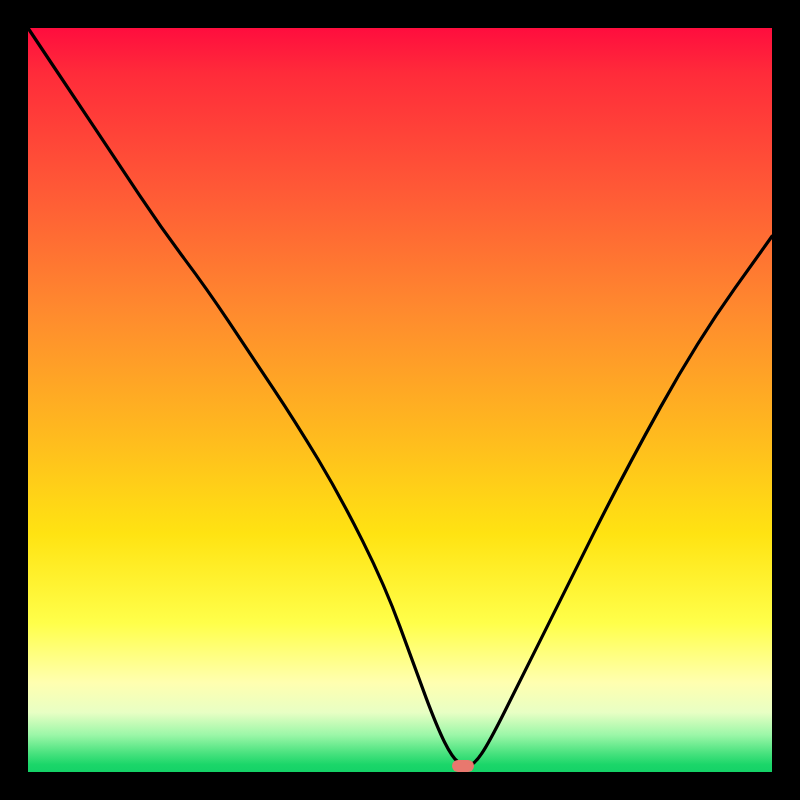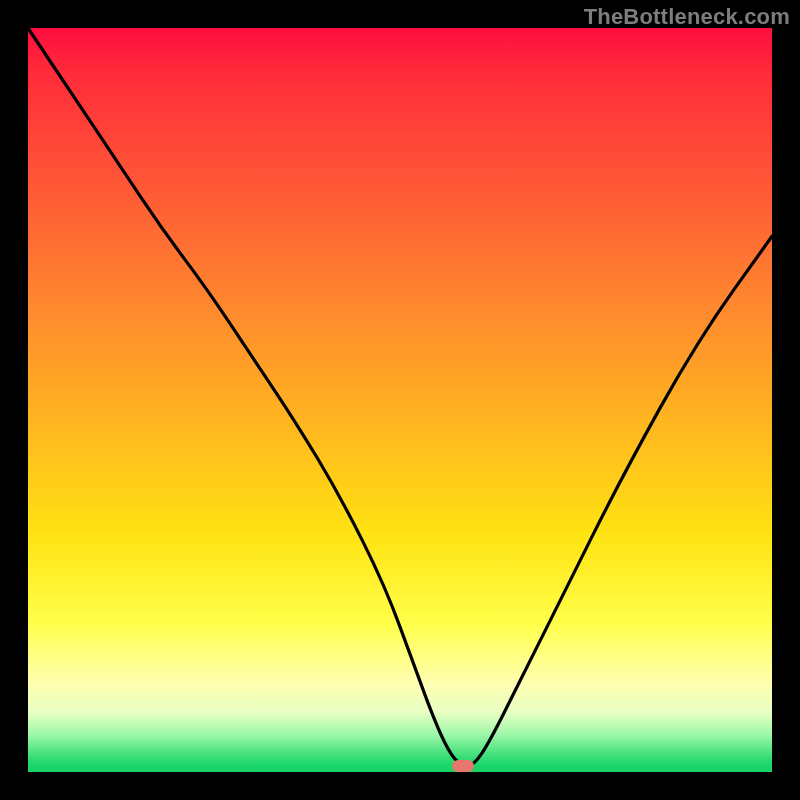--- a/index.html
+++ b/index.html
@@ -75,14 +75,13 @@
 
   <div class="plot">
 
     <svg class="curve" viewBox="0 0 744 744" preserveAspectRatio="none">
       <path id="curve-path" fill="none" stroke="#000" stroke-width="3.2" stroke-linejoin="round" stroke-linecap="round" d="M 0.0 0.0 Q 0.0 0.0 22.3 33.5 Q 44.6 67.0 67.0 100.4 Q 89.3 133.9 111.6 167.4 Q 133.9 200.9 156.2 230.6 Q 178.6 260.4 200.9 293.9 Q 223.2 327.4 245.5 360.8 Q 267.8 394.3 290.2 431.5 Q 312.5 468.7 334.8 513.4 Q 357.1 558.0 372.0 598.9 Q 386.9 639.8 398.0 669.6 Q 409.2 699.4 416.6 714.2 Q 424.1 729.1 429.7 733.6 Q 435.2 738.0 440.8 737.3 Q 446.4 736.6 453.8 725.4 Q 461.3 714.2 476.2 684.5 Q 491.0 654.7 513.4 610.1 Q 535.7 565.4 565.4 505.9 Q 595.2 446.4 632.4 379.4 Q 669.6 312.5 706.8 260.4 T 744.0 208.3"></path>
     </svg>
 
     <div class="marker" id="min-marker" style="left: 435.24px; top: 738.048px;"></div>
   </div>
 
-  <div class="watermark">TheBottleneck.com</div>
 </div>
 
 </body></html>

